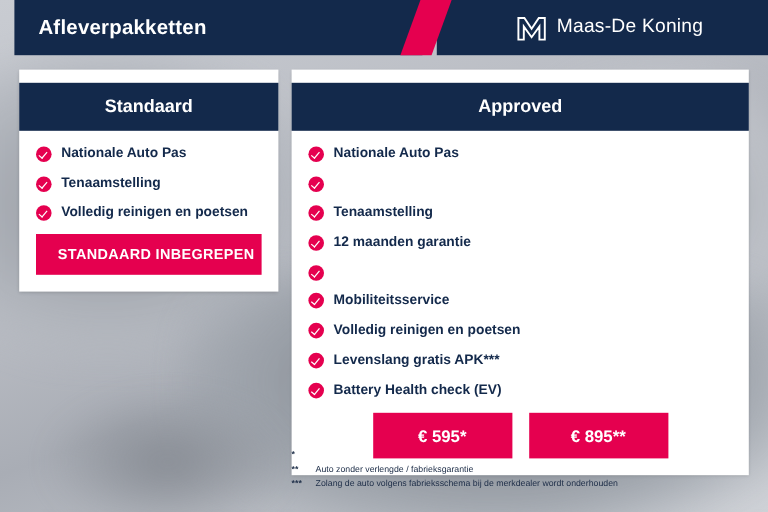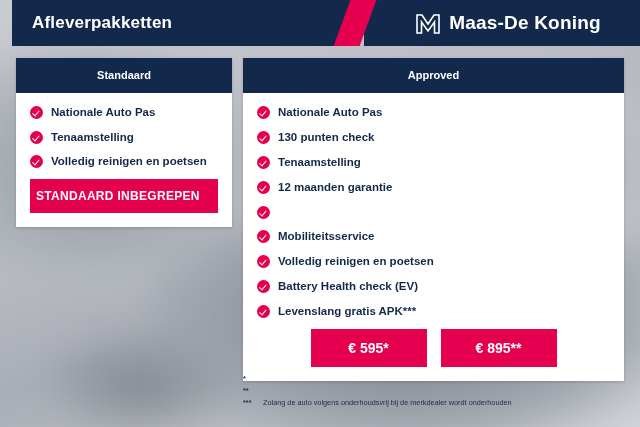--- a/index.html
+++ b/index.html
@@ -82,22 +82,22 @@
     justify-content: center;
     gap: 8px;
     margin-left: -4px;
   }
   .brand-logo {
     width: 26px; height: 24px;
     display: block;
   }
   .brand-name {
     color: #ffffff;
-    font-size: 19px;
-    font-weight: bold;
+    font-size: 16px;
+    font-weight: normal;
     letter-spacing: 0.2px;
   }
 
   
   .card {
     position: absolute;
     background: #ffffff;
     box-shadow: 0 1px 3px rgba(0,0,0,0.18);
     z-index: 4;
   }
@@ -106,23 +106,24 @@
     width: 216px;
   }
   .card-app {
     left: 243px; top: 58px;
     width: 381px;
   }
   .card-head {
     background: #13294b;
     color: #fff;
     text-align: center;
-    font-size: 11px;
+    font-size: 15px;
     font-weight: bold;
     padding: 11px 0 12px;
+    margin-top: 11px;
   }
   .card-body {
     padding: 12px 14px 14px;
   }
   ul.features {
     list-style: none;
     margin: 0;
     padding: 0;
   }
   ul.features li {
@@ -160,21 +161,21 @@
     color: #fff;
     border: none;
     font-family: "Liberation Sans", sans-serif;
     font-size: 12px;
     font-weight: bold;
     letter-spacing: 0.3px;
     padding: 10px 6px;
     width: 100%;
     margin-top: 4px;
     cursor: pointer;
-    text-align: left;
+    text-align: right;
   }
   .price-row {
     display: flex;
     gap: 14px;
     justify-content: center;
     margin-top: 10px;
   }
   .price-btn {
     background: #e5004f;
     color: #fff;
@@ -256,21 +257,20 @@
   <div class="card card-app">
     <div class="card-head">Approved</div>
     <div class="card-body">
       <ul class="features">
         <li>
           <span class="check"></span>
           <span>Nationale Auto Pas</span>
         </li>
         <li>
           <span class="check"></span>
-          <span>130 punten check</span>
         </li>
         <li>
           <span class="check"></span>
           <span>Tenaamstelling</span>
         </li>
         <li>
           <span class="check"></span>
           <span>12 maanden garantie</span>
         </li>
         <li>
@@ -279,40 +279,41 @@
         <li>
           <span class="check"></span>
           <span>Mobiliteitsservice</span>
         </li>
         <li>
           <span class="check"></span>
           <span>Volledig reinigen en poetsen</span>
         </li>
         <li>
           <span class="check"></span>
+          <span>Levenslang gratis APK***</span>
+        </li>
+        <li>
+          <span class="check"></span>
           <span>Battery Health check (EV)</span>
-        </li>
-        <li>
-          <span class="check"></span>
-          <span>Levenslang gratis APK***</span>
         </li>
       </ul>
       <div class="price-row">
         <button class="price-btn">€ 595*</button>
         <button class="price-btn">€ 895**</button>
       </div>
     </div>
   </div>
 
   <div class="footnotes">
     <div class="fn-row">
       <span class="fn-mark">*</span>
     </div>
     <div class="fn-row">
       <span class="fn-mark">**</span>
+      <span>Auto zonder verlengde / fabrieksgarantie</span>
     </div>
     <div class="fn-row">
       <span class="fn-mark">***</span>
-      <span>Zolang de auto volgens onderhoudsvrij bij de merkdealer wordt onderhouden</span>
+      <span>Zolang de auto volgens fabrieksschema bij de merkdealer wordt onderhouden</span>
     </div>
   </div>
 
 </div>
 
 </body></html>

